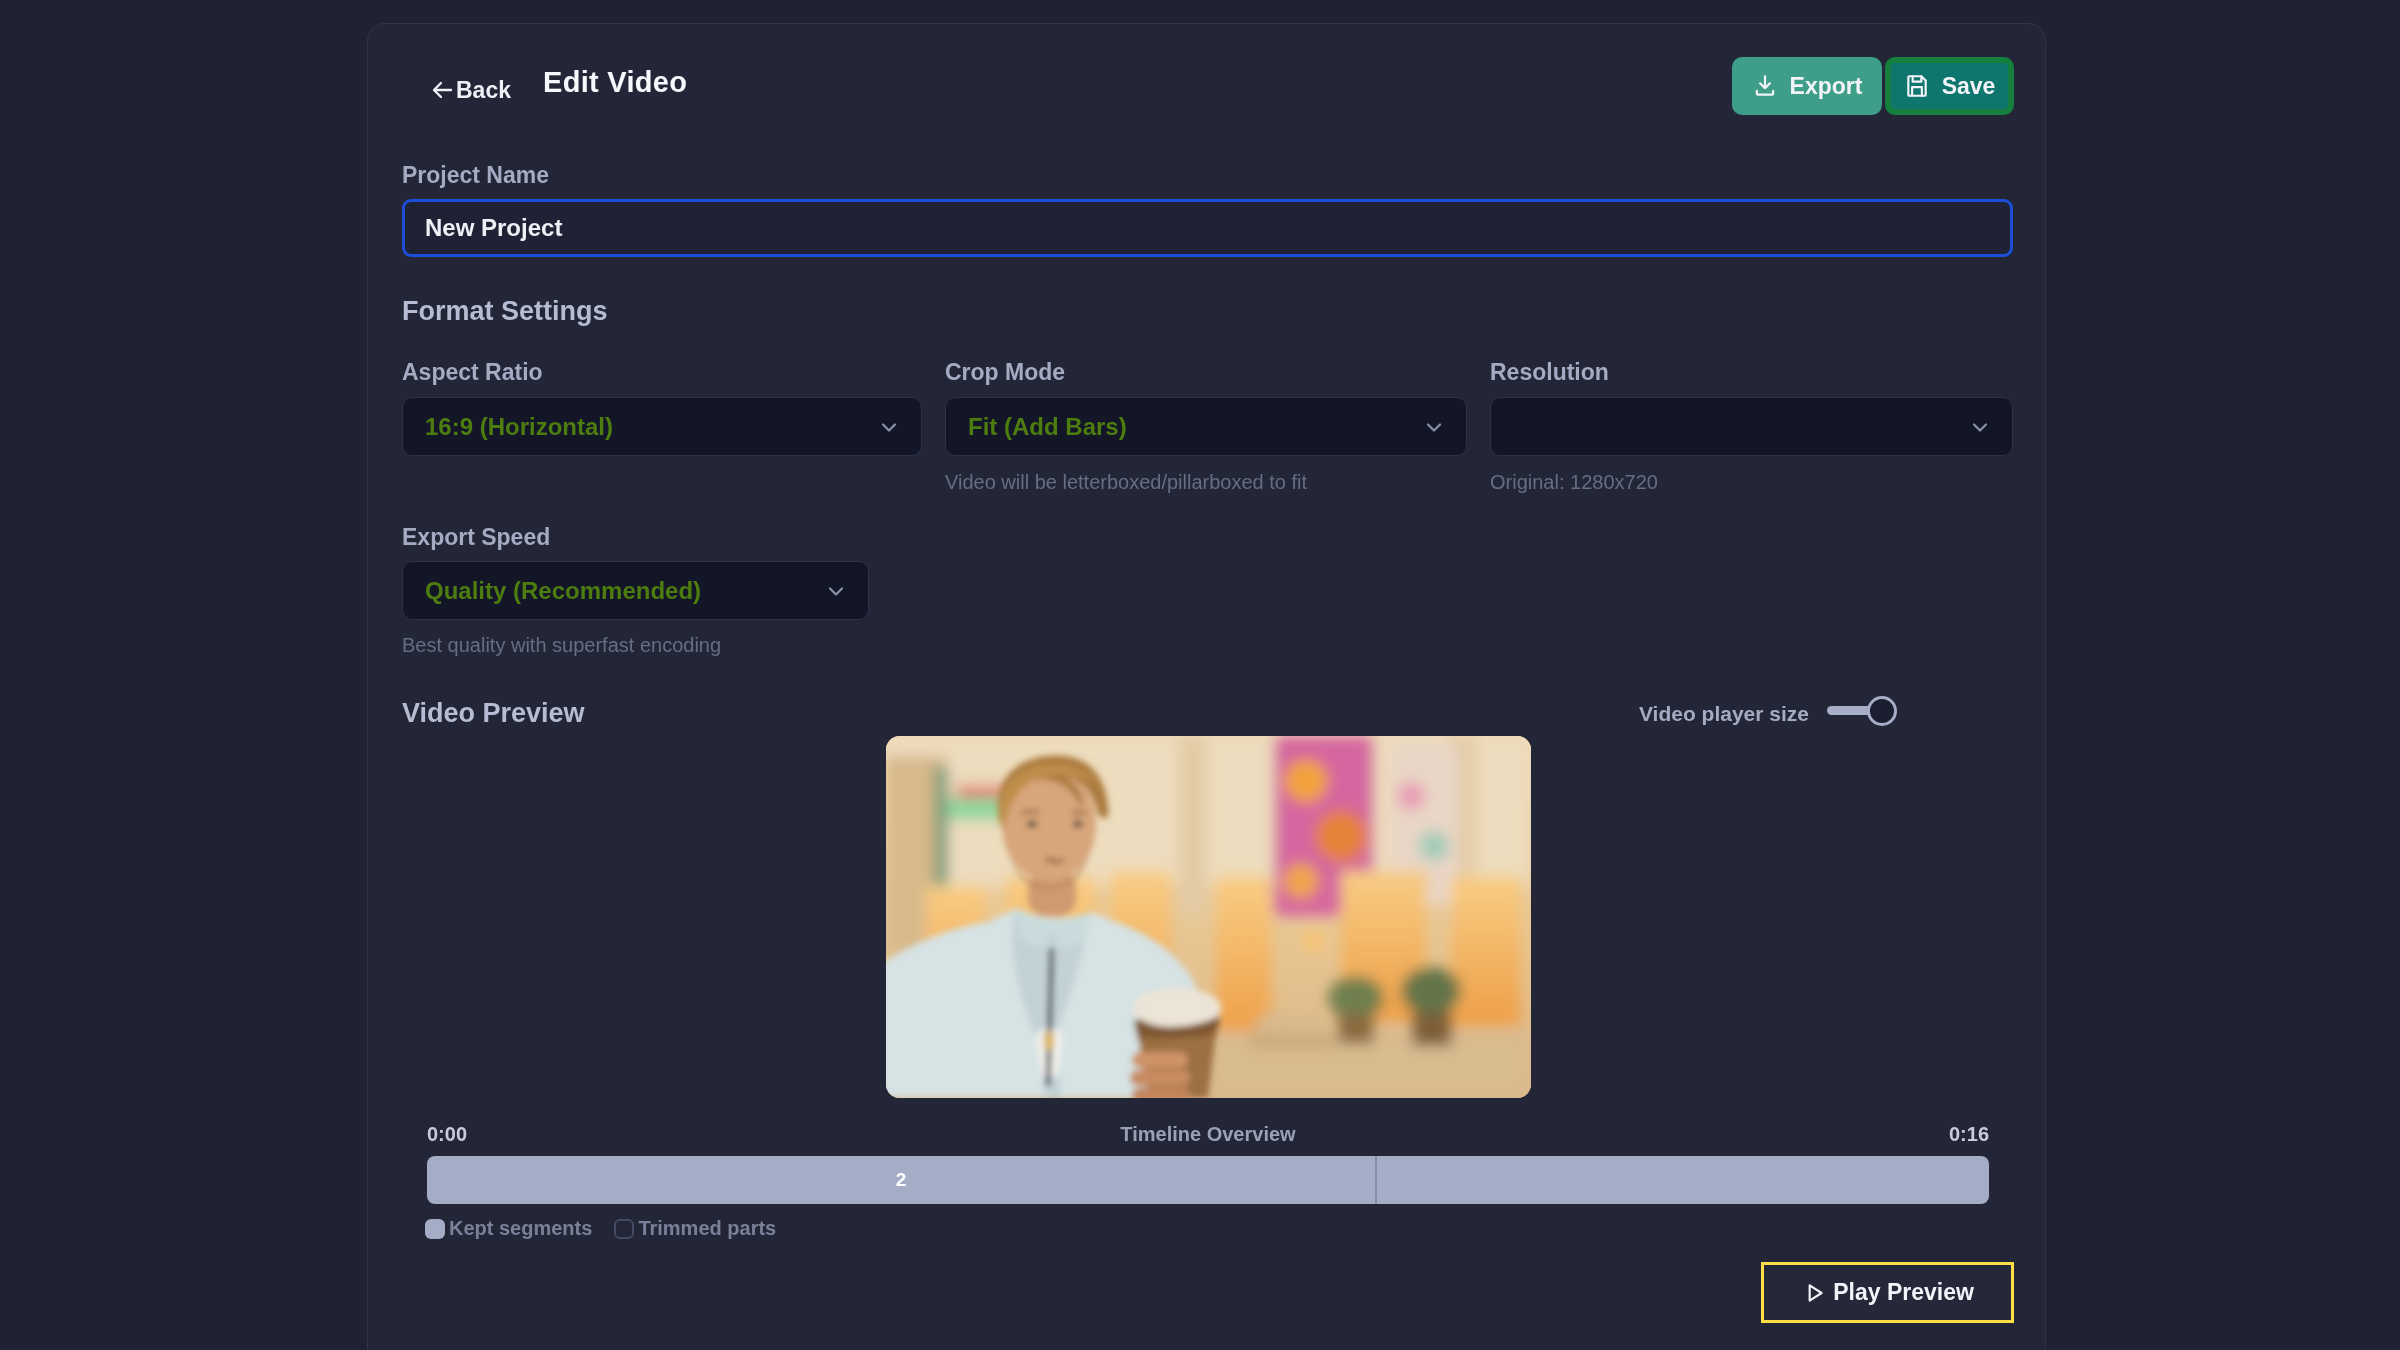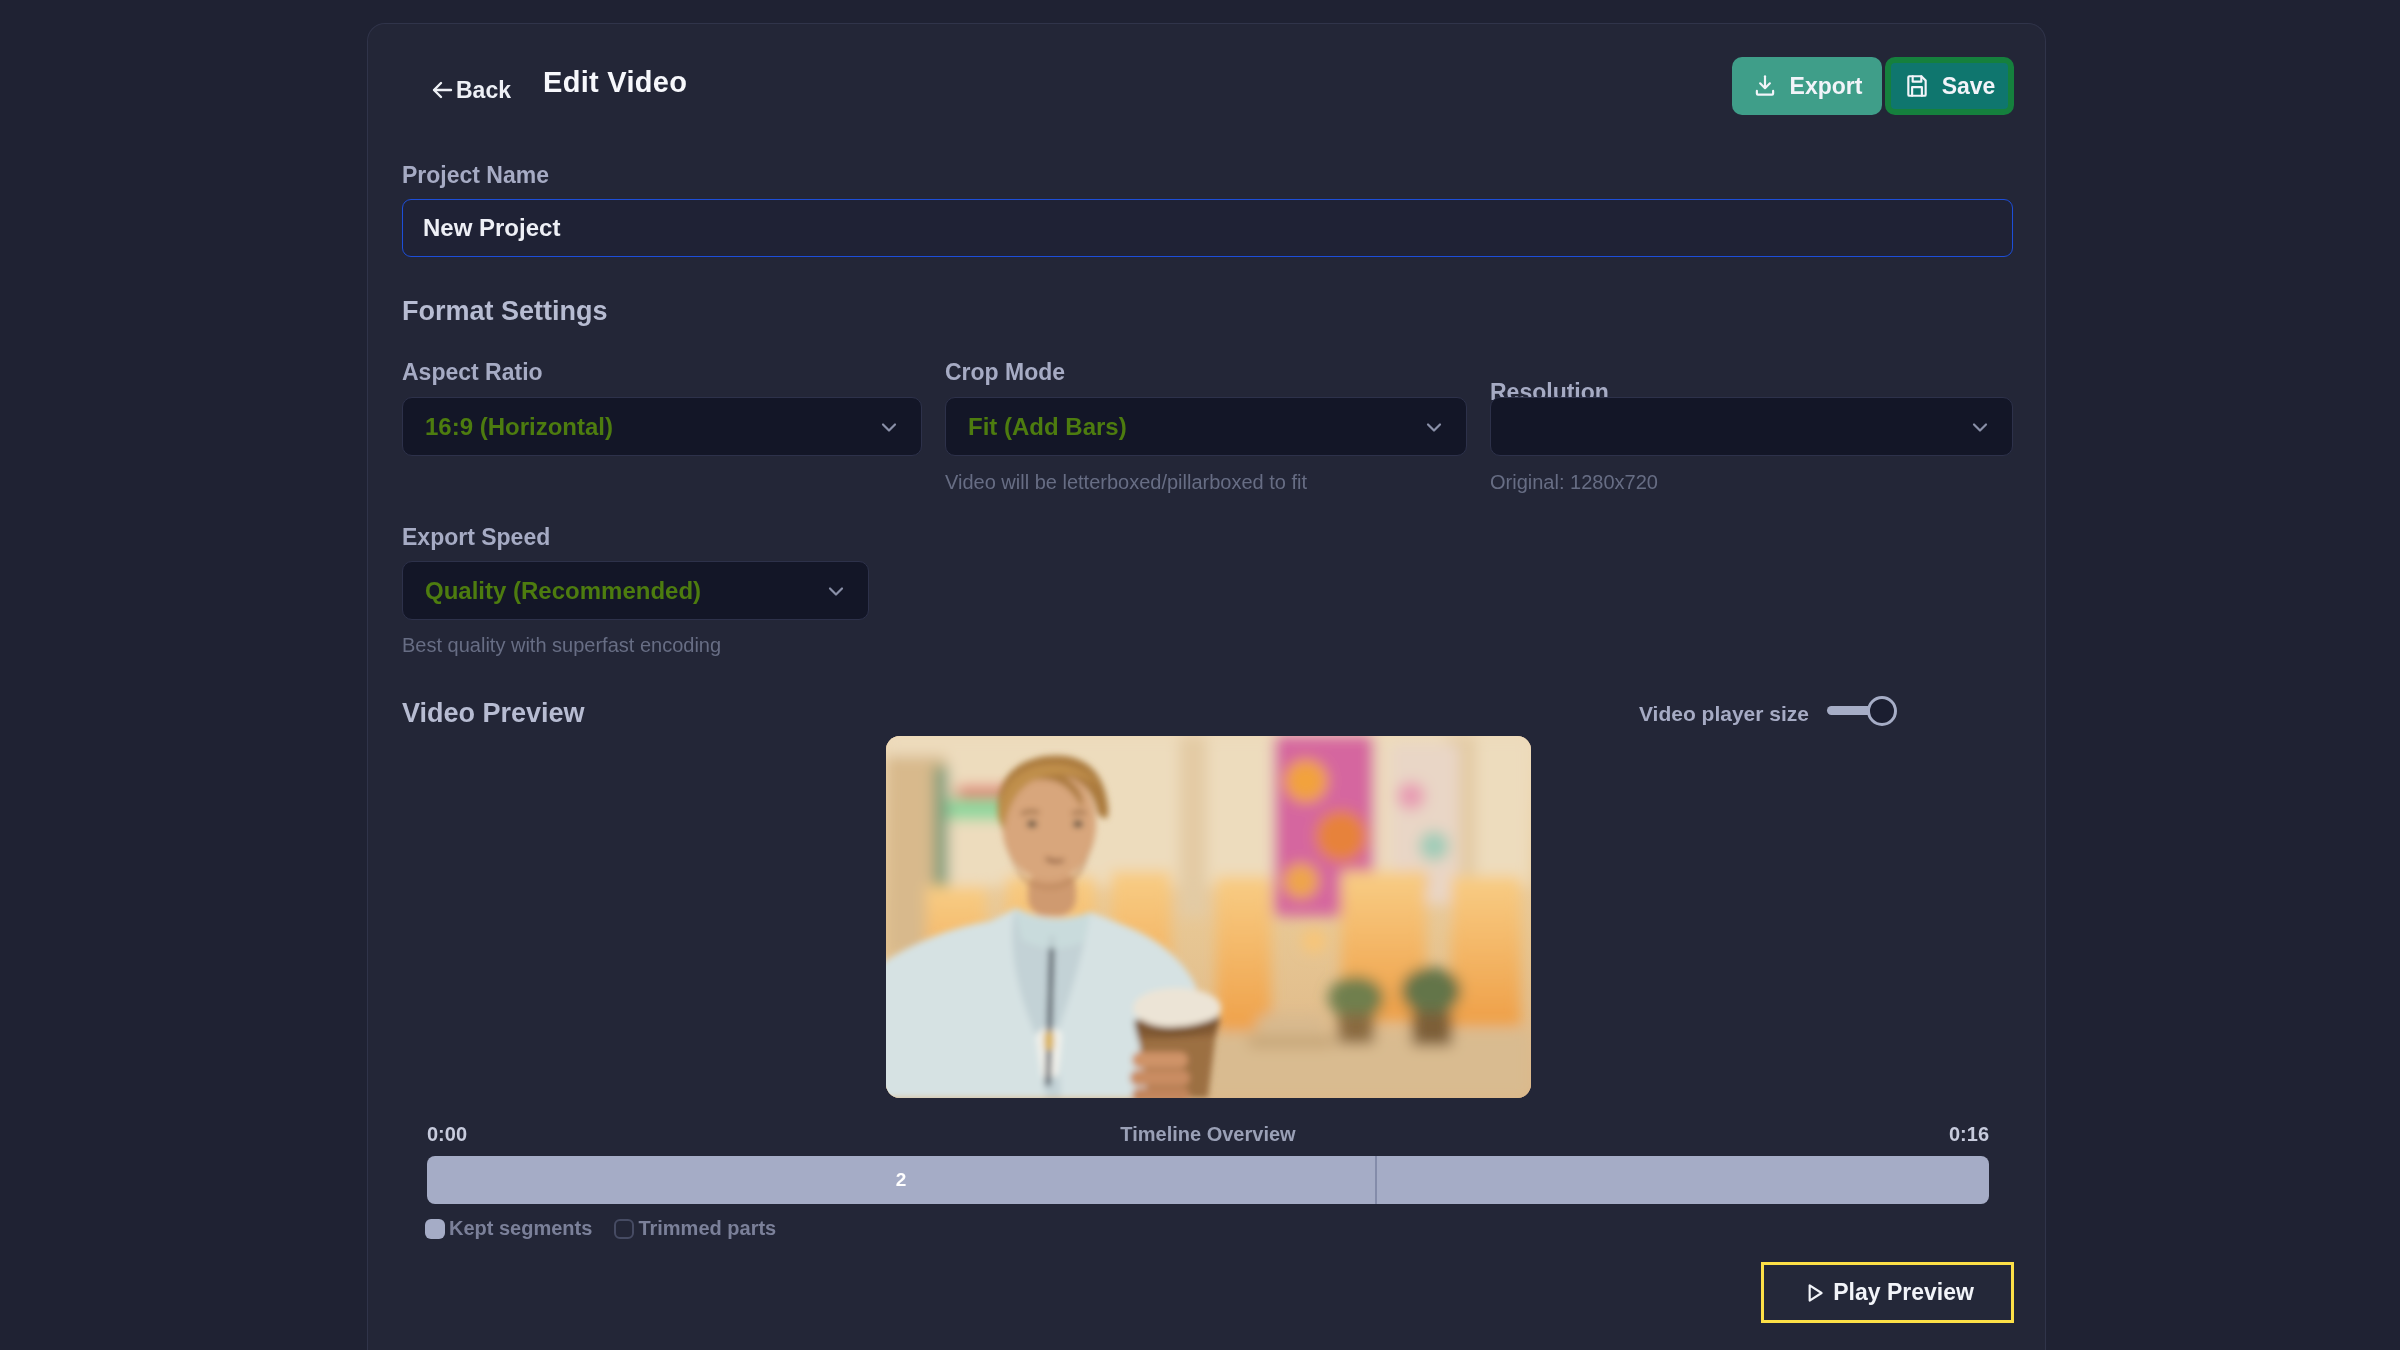--- a/index.html
+++ b/index.html
@@ -27,29 +27,29 @@
     position:absolute;top:33px;height:58px;border-radius:10px;display:flex;align-items:center;justify-content:center;
     gap:12px;font-size:23px;font-weight:700;color:#f2f4f9;cursor:pointer;box-sizing:border-box;
   }
   .btn-export{left:1354px;width:150px;background:#3f9e89;margin-left:10px;}
   .btn-save{left:1517px;width:129px;background:#0f766e;border:6px solid #15803d;}
   
   .field-label{position:absolute;font-size:23px;font-weight:700;color:#a6abc4;}
   .lbl-project{left:34px;top:138px;}
   .text-input{
     position:absolute;left:34px;top:175px;width:1611px;height:58px;box-sizing:border-box;
-    background:#1f2235;border:1px solid #1d4ed8;border-radius:9px;color:#eef0f6;
+    background:#1f2235;border:3px solid #1d4ed8;border-radius:9px;color:#eef0f6;
     font-size:24px;font-weight:600;padding:0 20px;outline:none;
     font-family:"Liberation Sans","DejaVu Sans",sans-serif;
   }
   .section-heading{position:absolute;font-size:27px;font-weight:600;color:#b7bcd2;}
   .hd-format{left:34px;top:272px;}
   .lbl-aspect{left:34px;top:335px;}
   .lbl-crop{left:577px;top:335px;}
-  .lbl-res{left:1122px;top:355px;}
+  .lbl-res{left:1122px;top:335px;}
   .select{
     position:absolute;top:373px;height:59px;box-sizing:border-box;
     background:#131627;border:1px solid #2d314a;border-radius:10px;
     display:flex;align-items:center;justify-content:space-between;
     padding:0 20px 0 22px;cursor:pointer;
   }
   .select .val{color:#4d7c0f;font-size:24px;font-weight:600;}
   .sel-aspect{left:34px;width:520px;}
   .sel-crop{left:577px;width:522px;}
   .sel-res{left:1122px;width:523px;}

